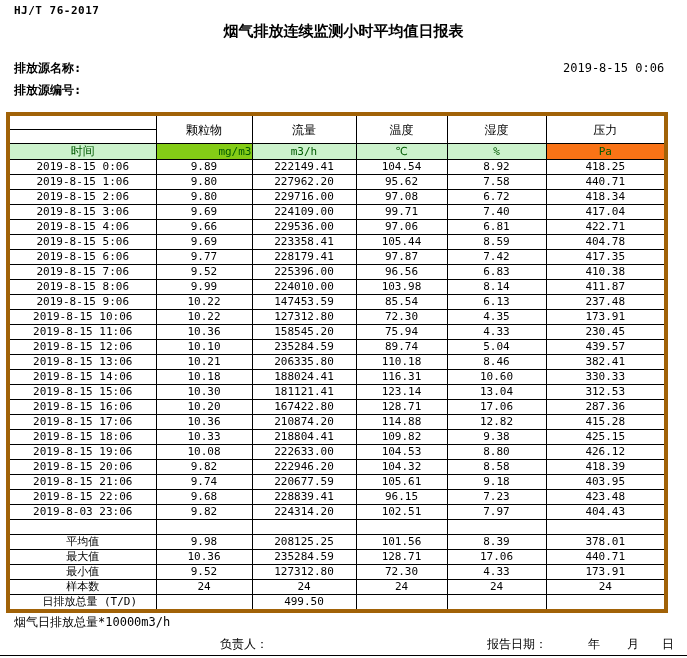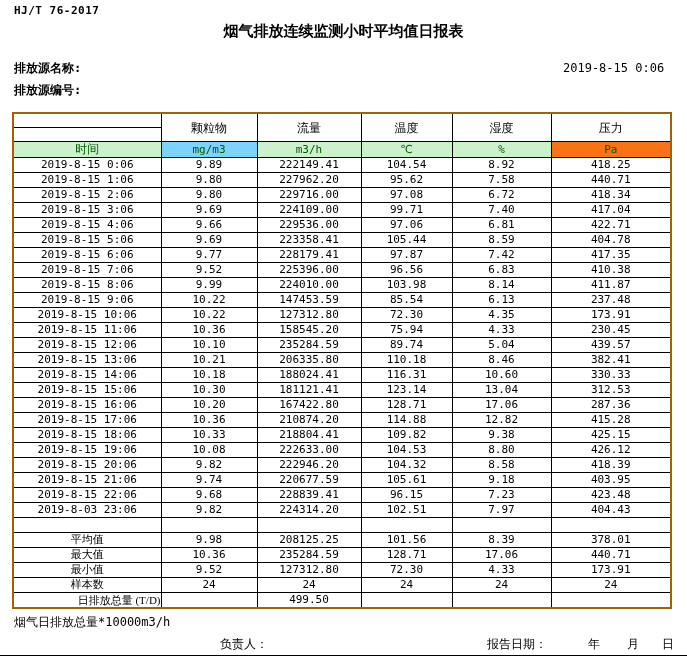--- a/index.html
+++ b/index.html
@@ -9,38 +9,38 @@
     background:#ffffff;color:#000000;
     font-family:"DejaVu Sans Mono","DejaVu Sans",monospace;
     overflow:hidden;
   }
   .doc-code{position:absolute;left:14px;top:4px;font-size:11px;font-weight:bold;letter-spacing:0.5px;}
   .title{position:absolute;left:0;right:0;top:22px;text-align:center;font-size:15px;font-weight:bold;}
   .src-name{position:absolute;left:14px;top:60px;font-size:12px;font-weight:bold;}
   .src-code{position:absolute;left:14px;top:82px;font-size:12px;font-weight:bold;}
   .report-dt{position:absolute;left:563px;top:61px;font-size:12px;}
   table.report{
-    position:absolute;left:12px;top:112px;width:658px;
+    position:absolute;left:6px;top:112px;width:658px;
     border-collapse:collapse;table-layout:fixed;
-    border:2px solid #a16207;
+    border:4px solid #a16207;
     font-size:11px;
   }
   table.report td,table.report th{
     border:1px solid #000;
     padding:0;margin:0;
     height:14px;line-height:14px;
     text-align:center;vertical-align:middle;
     white-space:nowrap;overflow:hidden;
     font-weight:normal;
   }
   table.report tr.hdr-sub td{height:13px;line-height:13px;}
   table.report th.param{font-size:12px;}
   table.report tr.unit-row td,table.report tr.unit-row th{height:15px;line-height:15px;}
   table.report tr.unit-row th{font-size:12px;}
-  table.report td.left-label{text-align:right;padding-left:14px;font-family:Liberation Serif, serif;}
+  table.report td.left-label{text-align:center;padding-left:14px;}
   .footer-note{position:absolute;left:14px;top:614px;font-size:12px;}
   .signature{position:absolute;left:0;top:636px;width:687px;height:18px;font-size:12px;}
   .signature span{position:absolute;top:0;white-space:nowrap;}
   .sig-unit{left:14px;}
   .sig-resp{left:220px;}
   .sig-reporter{left:350px;margin-top:41px;}
   .sig-date{left:487px;}
   .sig-year{left:588px;}
   .sig-month{left:627px;}
   .sig-day{left:662px;}
@@ -71,21 +71,21 @@
       <th class="param" rowspan="2">流量</th>
       <th class="param" rowspan="2">温度</th>
       <th class="param" rowspan="2">湿度</th>
       <th class="param" rowspan="2">压力</th>
     </tr>
     <tr class="hdr-sub">
       <td></td>
     </tr>
     <tr class="unit-row">
       <th style="background: rgb(204, 242, 204); color: rgb(0, 90, 0);">时间</th>
-      <td style="background: #7dd3fc; color: rgb(0, 90, 0);">mg/m3</td>
+      <td style="background: #84cc16; color: rgb(0, 90, 0); text-align: right;">mg/m3</td>
       <td style="background: rgb(204, 242, 204); color: rgb(0, 90, 0); margin-left: 48px;">m3/h</td>
       <td style="background: rgb(204, 242, 204); color: rgb(0, 90, 0);">℃</td>
       <td style="background: rgb(204, 242, 204); color: rgb(0, 90, 0);">%</td>
       <td style="background: #f97316; color: rgb(0, 90, 0);">Pa</td>
     </tr>
   </thead>
   <tbody>
       <tr>
         <td>2019-8-15 0:06</td>
         <td>9.89</td>

